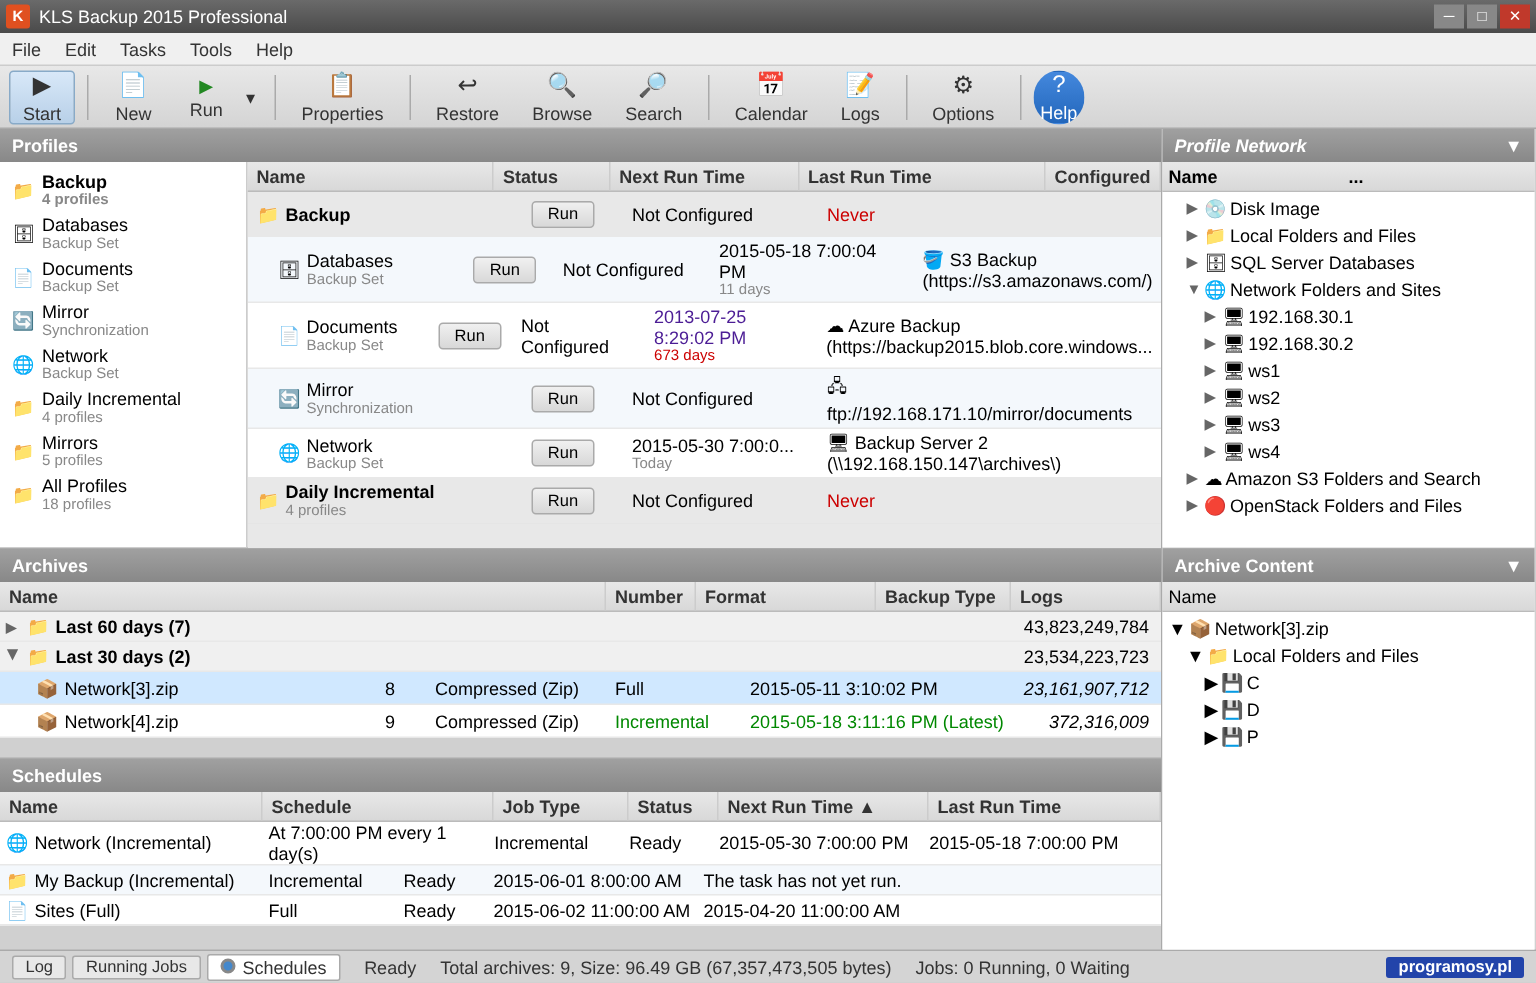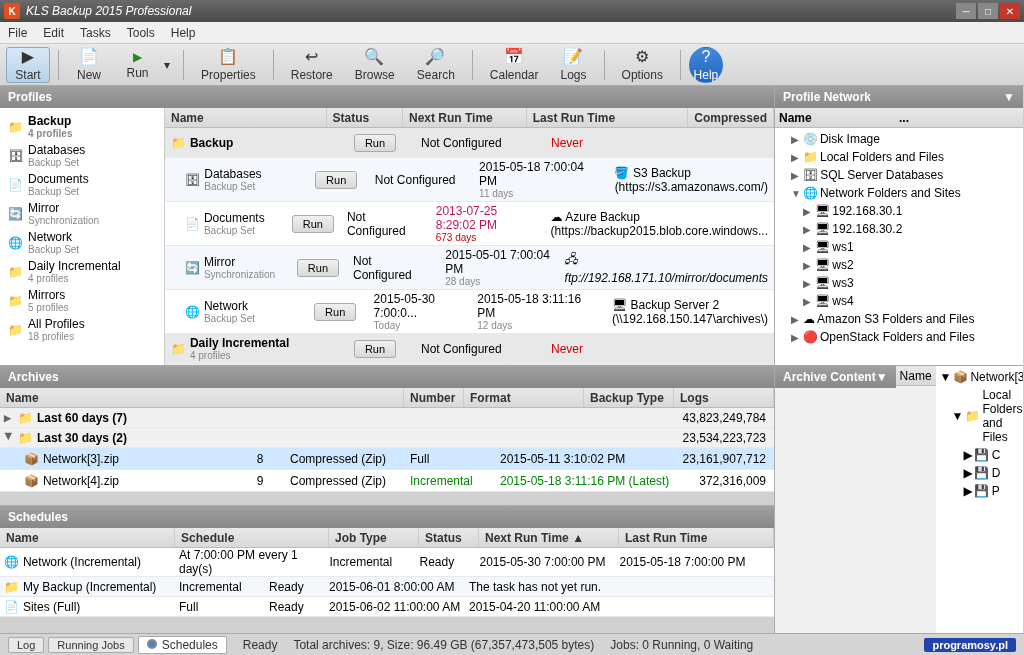--- a/index.html
+++ b/index.html
@@ -10,21 +10,21 @@
       height: 22px;
       background: linear-gradient(to bottom, #6a6a6a, #4a4a4a);
       display: flex;
       align-items: center;
       justify-content: space-between;
       padding: 0 4px;
       color: white;
     }
     #title-bar .title-left { display: flex; align-items: center; gap: 6px; }
     #title-bar .app-icon { width: 16px; height: 16px; background: #e05020; border-radius: 2px; display: flex; align-items: center; justify-content: center; color: white; font-weight: bold; font-size: 10px; }
-    #title-bar .title-text { font-size: 12px; color: #fff; font-style: italic; }
+    #title-bar .title-text { font-size: 12px; color: #fff; }
     #title-bar .title-controls { display: flex; gap: 2px; }
     #title-bar .title-btn { width: 20px; height: 16px; background: #888; border: none; color: white; cursor: pointer; font-size: 10px; display: flex; align-items: center; justify-content: center; }
     #title-bar .title-btn.close { background: #c0392b; }
 
     
     #menu-bar {
       height: 22px;
       background: #f0f0f0;
       display: flex;
       align-items: center;
@@ -169,21 +169,21 @@
       min-height: 22px;
       background: #fff;
       padding: 0 4px;
     }
     .archive-row.selected { background: #d0e8ff; }
     .archive-row .a-name { flex: 1; display: flex; align-items: center; gap: 4px; }
     .archive-row .a-num { width: 60px; text-align: center; }
     .archive-row .a-fmt { width: 120px; }
     .archive-row .a-bktype { width: 90px; }
     .archive-row .a-date { width: 170px; }
-    .archive-row .a-size { width: 100px; text-align: right; padding-right: 4px; }
+    .archive-row .a-size { width: 100px; text-align: right; padding-right: 4px; font-style: italic; }
     .archive-group-row {
       display: flex;
       align-items: center;
       border-bottom: 1px solid #e8e8e8;
       min-height: 20px;
       background: #f0f0f0;
       padding: 0 4px;
       font-weight: bold;
     }
     .archive-group-row .a-name { flex: 1; display: flex; align-items: center; gap: 4px; }
@@ -228,20 +228,21 @@
     }
     .pn-header {
       height: 22px;
       background: linear-gradient(to bottom, #a0a0a0, #888);
       color: white;
       display: flex;
       align-items: center;
       justify-content: space-between;
       padding: 2px 8px;
       font-weight: bold;
+      font-style: italic;
     }
     .pn-col-header {
       display: flex;
       background: linear-gradient(to bottom, #e8e8e8, #d8d8d8);
       border-bottom: 1px solid #bbb;
       height: 20px;
       align-items: center;
       padding: 0 4px;
     }
     .pn-col-header span { font-weight: bold; flex: 1; }
@@ -254,21 +255,22 @@
       gap: 2px;
     }
     .pn-indent1 { padding-left: 16px; }
     .pn-indent2 { padding-left: 28px; }
     .pn-item .arrow { font-size: 10px; color: #666; width: 10px; }
 
     
     #archive-content {
       flex: 1;
       display: flex;
-      flex-direction: row;
+      flex-direction: column;
+      text-align: center;
     }
     .ac-header {
       height: 22px;
       background: linear-gradient(to bottom, #a0a0a0, #888);
       color: white;
       display: flex;
       align-items: center;
       justify-content: space-between;
       padding: 0 8px;
       font-weight: bold;
@@ -474,21 +476,21 @@
               </div>
           </div>
         </div>
 
         <div id="profile-table-container">
           <div class="col-header">
             <div class="col-h" style="width:170px;">Name</div>
             <div class="col-h" style="width:80px;">Status</div>
             <div class="col-h" style="width:130px;">Next Run Time</div>
             <div class="col-h" style="width:170px;">Last Run Time</div>
-            <div class="col-h" style="flex:1;">Compressed</div>
+            <div class="col-h" style="flex:1;">Configured</div>
           </div>
           <div class="table-scroll">
 
             <div class="profile-row" style="background:#e8e8e8;font-weight:bold;">
               <div class="col-name" style="width:170px;"><span>📁</span> Backup</div>
               <div class="col-status" style="width:80px;">
                   <button class="run-btn">Run</button>
                 </div>
               <div class="col-nextrun" style="width:130px;font-weight:normal;">Not Configured</div>
               <div class="col-lastrun" style="width:170px;font-weight:normal;"><span style="color:#cc0000;">Never</span></div>
@@ -520,63 +522,55 @@
                   <div>
                     <div>Documents</div>
                     <div style="font-size:10px;color:#888;">Backup Set</div>
                   </div>
                 </div>
               <div class="col-status" style="width:80px;">
                   <button class="run-btn">Run</button>
                 </div>
               <div class="col-nextrun" style="width:130px;">Not Configured</div>
               <div class="col-lastrun" style="width:170px;">
-                  <div style="color:#be185d;">2013-07-25 8:29:02 PM</div>
+                  <div style="color:#4c1d95;">2013-07-25 8:29:02 PM</div>
                   <div style="font-size:10px;color:#888;color:#cc0000;">673 days</div>
                 </div>
               <div class="col-dest" style="flex:1;"><span>☁</span> Azure Backup (https://backup2015.blob.core.windows...</div>
             </div>
 
             <div class="profile-row">
               <div class="col-name" style="width:170px;padding-left:20px;">
                   <span>🔄</span> 
                   <div>
                     <div>Mirror</div>
                     <div style="font-size:10px;color:#888;">Synchronization</div>
                   </div>
                 </div>
               <div class="col-status" style="width:80px;">
                   <button class="run-btn">Run</button>
                 </div>
               <div class="col-nextrun" style="width:130px;">Not Configured</div>
-              <div class="col-lastrun" style="width:170px;">
-                  <div>2015-05-01 7:00:04 PM</div>
-                  <div style="font-size:10px;color:#888;">28 days</div>
-                </div>
-              <div class="col-dest" style="flex:1;font-style:italic;"><span>🖧</span> ftp://192.168.171.10/mirror/documents</div>
+              <div class="col-dest" style="flex:1;"><span>🖧</span> ftp://192.168.171.10/mirror/documents</div>
             </div>
 
             <div class="profile-row">
               <div class="col-name" style="width:170px;padding-left:20px;">
                   <span>🌐</span> 
                   <div>
                     <div>Network</div>
                     <div style="font-size:10px;color:#888;">Backup Set</div>
                   </div>
                 </div>
               <div class="col-status" style="width:80px;">
                   <button class="run-btn">Run</button>
                 </div>
               <div class="col-nextrun" style="width:130px;">
                   <div>2015-05-30 7:00:0...</div>
                   <div style="font-size:10px;color:#888;">Today</div>
-                </div>
-              <div class="col-lastrun" style="width:170px;">
-                  <div>2015-05-18 3:11:16 PM</div>
-                  <div style="font-size:10px;color:#888;">12 days</div>
                 </div>
               <div class="col-dest" style="flex:1;"><span>🖥</span> Backup Server 2 (\\192.168.150.147\archives\)</div>
             </div>
 
             <div class="profile-row" style="background:#e8e8e8;font-weight:bold;">
               <div class="col-name" style="width:170px;">
                   <span>📁</span> 
                   <div>
                     <div>Daily Incremental</div>
                     <div style="font-size:10px;color:#888;font-weight:normal;">4 profiles</div>
@@ -753,21 +747,21 @@
           <span>ws3</span>
         </div>
         <div class="pn-item pn-indent2">
           <span class="arrow">▶</span>
           <span>🖥</span>
           <span>ws4</span>
         </div>
         <div class="pn-item pn-indent1">
           <span class="arrow">▶</span>
           <span>☁</span>
-          <span>Amazon S3 Folders and Files</span>
+          <span>Amazon S3 Folders and Search</span>
         </div>
         <div class="pn-item pn-indent1">
           <span class="arrow">▶</span>
           <span style="color:#cc2200;">🔴</span>
           <span>OpenStack Folders and Files</span>
         </div>
       </div>
     </div>
 
     <div id="archive-content">

